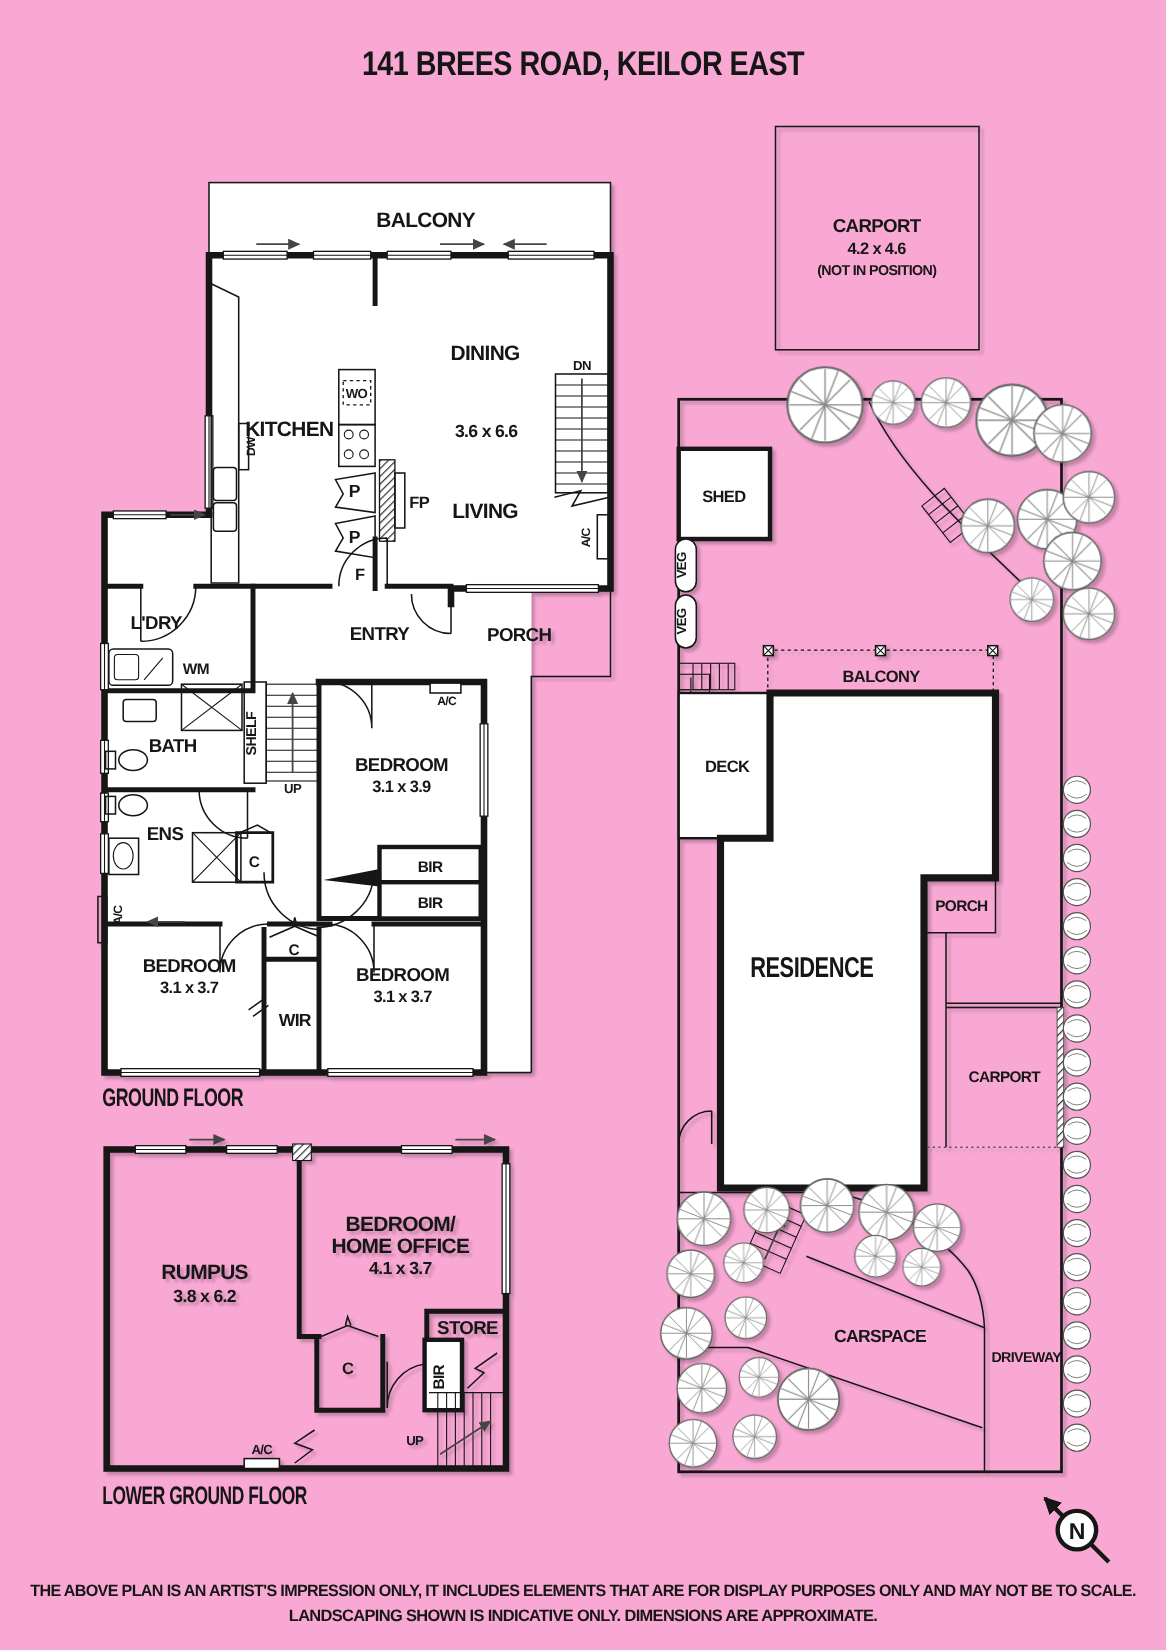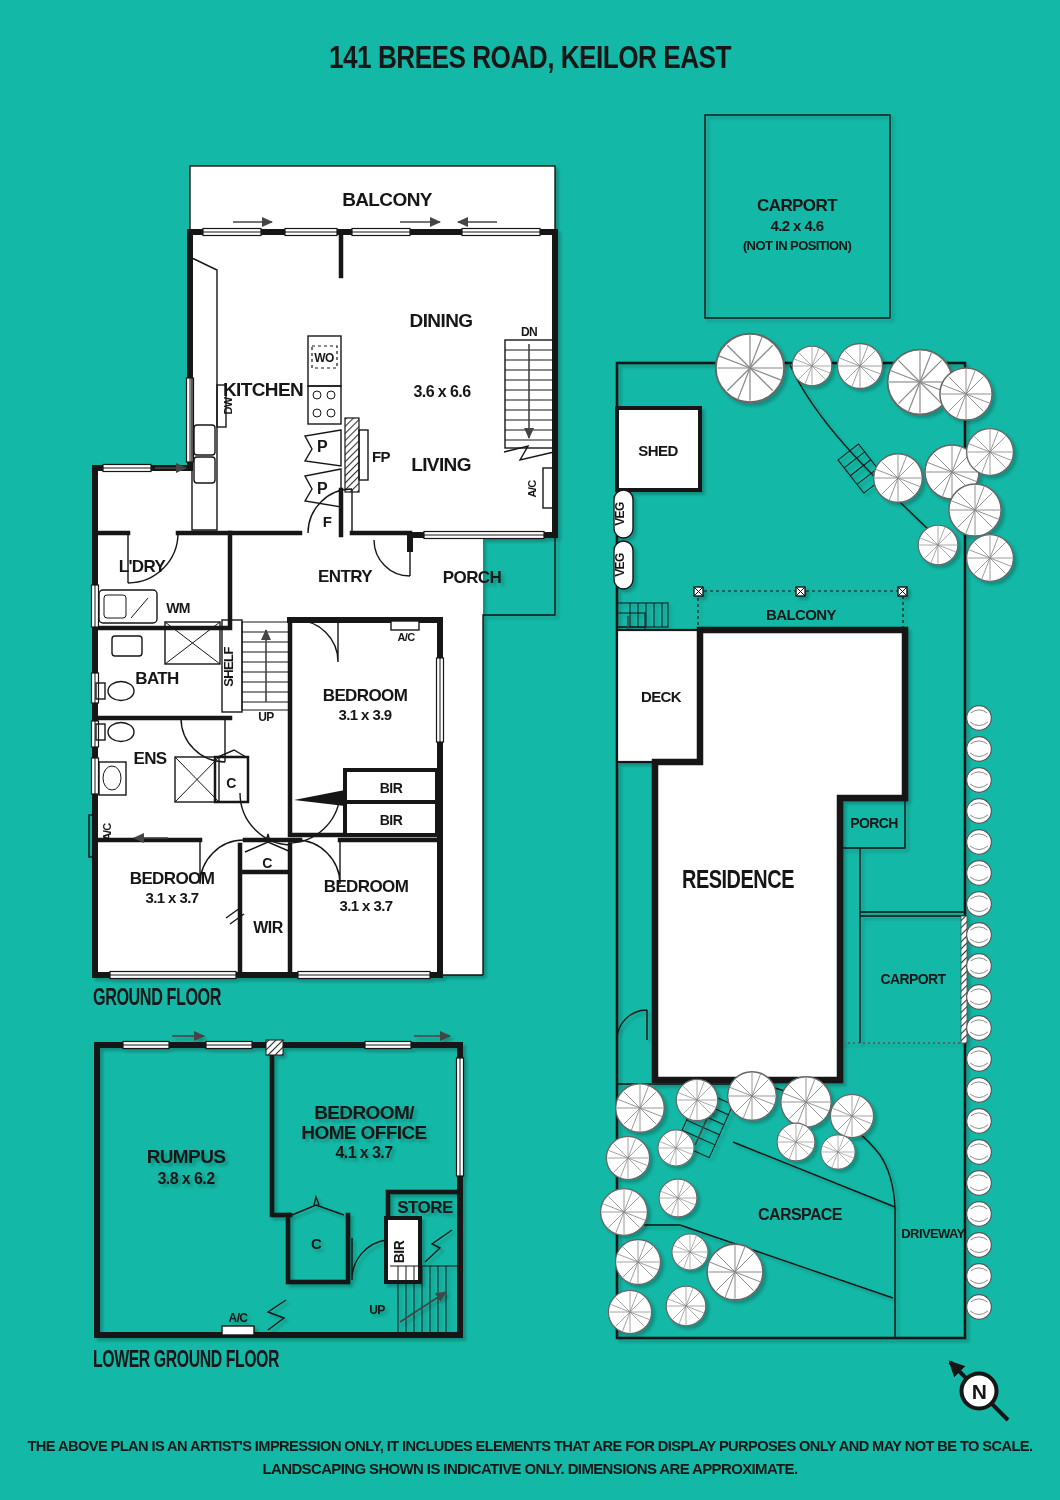--- a/index.html
+++ b/index.html
@@ -1,16 +1,16 @@
 <!DOCTYPE html>
 <html><head>
 <meta charset="utf-8">
 <style>
   html,body{margin:0;padding:0;background:#fff;}
-  .page{position:relative;width:1060px;height:1500px;background:#14b8a6;overflow:hidden;}
+  .page{position:relative;width:1060px;height:1500px;background:#f9a8d4;overflow:hidden;}
   svg{display:block;}
   text{font-family:"Liberation Sans","DejaVu Sans",sans-serif;fill:#161616;}
   .b{font-weight:bold;letter-spacing:-0.6px;}
   .t31{font-size:31px;} .t23{font-size:23px;} .t19{font-size:19px;} .t17{font-size:17px;}
   .t16{font-size:16px;} .t15{font-size:15px;} .t14{font-size:14px;} .t13{font-size:13px;}
   .t12{font-size:12px;} .t11{font-size:11px;} .t21{font-size:21px;} .t26{font-size:26px;}
   .w6{stroke:#161616;stroke-width:6;fill:none;stroke-linecap:square;}
   .w65f{stroke:#161616;stroke-width:6.5;fill:#fff;stroke-linejoin:miter;}
   .w45{stroke:#161616;stroke-width:4.5;fill:none;stroke-linecap:square;}
   .w4f{stroke:#161616;stroke-width:4;fill:#fff;}

